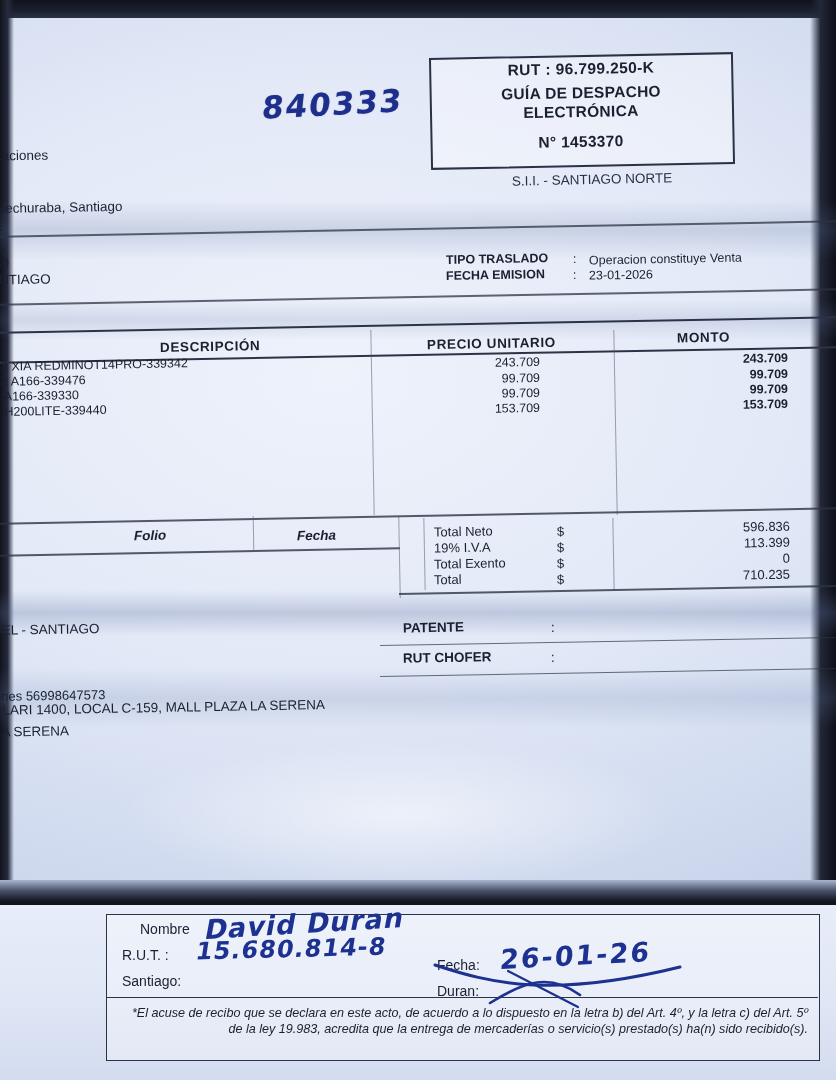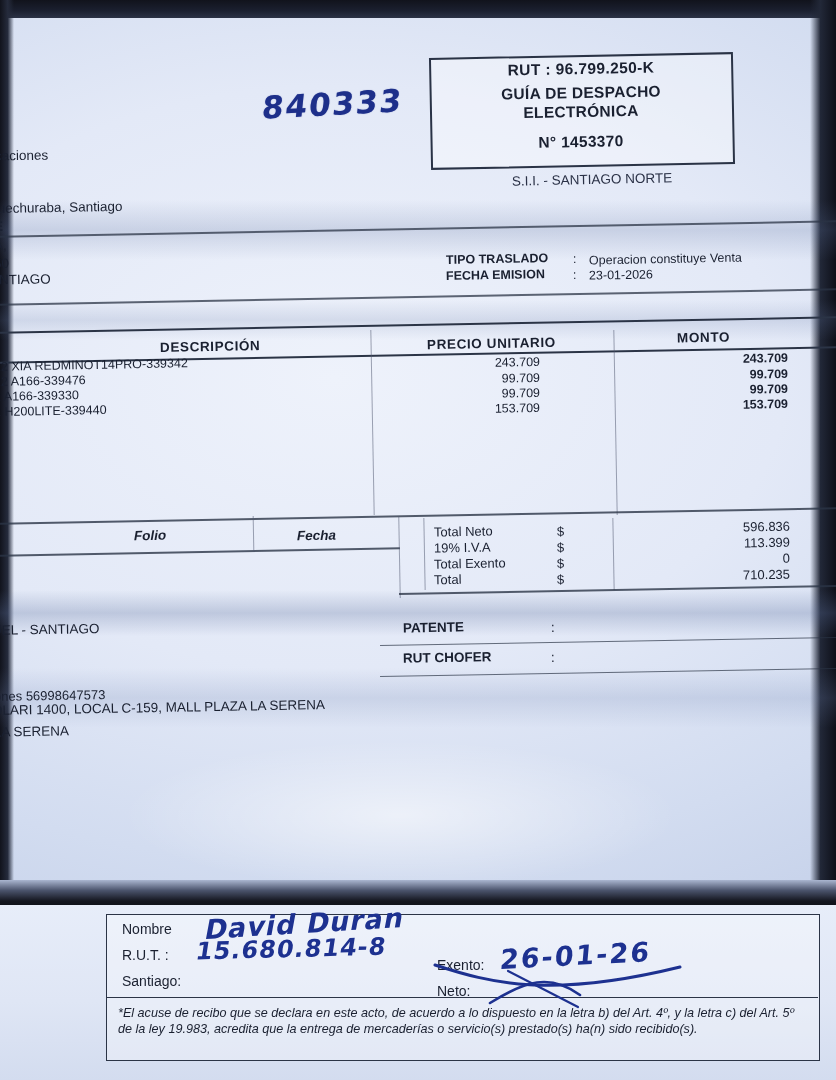--- a/index.html
+++ b/index.html
@@ -115,21 +115,21 @@
   .fn2{position:absolute;left:-8px;top:700px;font-size:13.5px;transform:rotate(-1deg);}
   .fn3{position:absolute;left:-6px;top:724px;font-size:13.5px;transform:rotate(-1deg);}
 
   
   .ackbox{
     position:absolute;left:106px;top:914px;width:712px;height:145px;
     border:1.6px solid #2b3446;background:rgba(255,255,255,0.30);
   }
   .ack-div{position:absolute;left:106px;top:997px;width:712px;height:1.4px;background:#2b3446;}
   .ack-lbl{position:absolute;font-size:14px;color:#1a2030;}
-  .ack-note{position:absolute;left:118px;top:1005px;width:690px;font-size:12.6px;line-height:16px;font-style:italic;color:#1a2030;}
+  .ack-note{position:absolute;left:118px;top:1005px;width:690px;font-size:12.6px;line-height:16px;font-style:italic;color:#1a2030;text-align:right;}
 
   
   .hw{font-family:"DejaVu Sans",sans-serif;color:#1d3190;font-weight:bold;}
   .hw-nombre{position:absolute;left:205px;top:908px;font-size:27px;transform:rotate(-3.5deg) skewX(-14deg);letter-spacing:1px;}
   .hw-rut{position:absolute;left:196px;top:935px;font-size:24px;transform:rotate(-1.5deg) skewX(-10deg);letter-spacing:1px;}
   .hw-fecha{position:absolute;left:500px;top:940px;font-size:27px;transform:rotate(-3deg) skewX(-8deg);letter-spacing:2px;}
   .sig-svg{position:absolute;left:430px;top:955px;}
 </style>
 </head>
 <body>
@@ -240,25 +240,25 @@
   </div>
 
   <div class="photo-gap"></div>
   <div class="slip">
     
   </div>
 
   <div class="ackbox"></div>
   <div class="ack-div"></div>
 
-  <div class="ack-lbl" style="left:122px;top:921px;">Nombre</div>
+  <div class="ack-lbl" style="left:140px;top:921px;">Nombre</div>
   <div class="ack-lbl" style="left:122px;top:947px;">R.U.T. :</div>
   <div class="ack-lbl" style="left:122px;top:973px;">Santiago:</div>
-  <div class="ack-lbl" style="left:437px;top:957px;">Exento:</div>
-  <div class="ack-lbl" style="left:437px;top:983px;">Neto:</div>
+  <div class="ack-lbl" style="left:437px;top:957px;">Fecha:</div>
+  <div class="ack-lbl" style="left:437px;top:983px;">Duran:</div>
 
   <div class="hw hw-nombre">David Duran</div>
   <div class="hw hw-rut">15.680.814-8</div>
   <div class="hw hw-fecha">26-01-26</div>
 
   <svg class="sig-svg" width="270" height="60" viewBox="0 0 270 60">
     <path d="M5 10 C 60 28, 120 44, 250 12" stroke="#1d3190" stroke-width="3" fill="none" stroke-linecap="round"></path>
     <path d="M60 48 C 95 26, 120 18, 150 40" stroke="#1d3190" stroke-width="2.6" fill="none" stroke-linecap="round"></path>
     <path d="M78 16 L 148 52" stroke="#1d3190" stroke-width="2.2" fill="none" stroke-linecap="round"></path>
   </svg>

